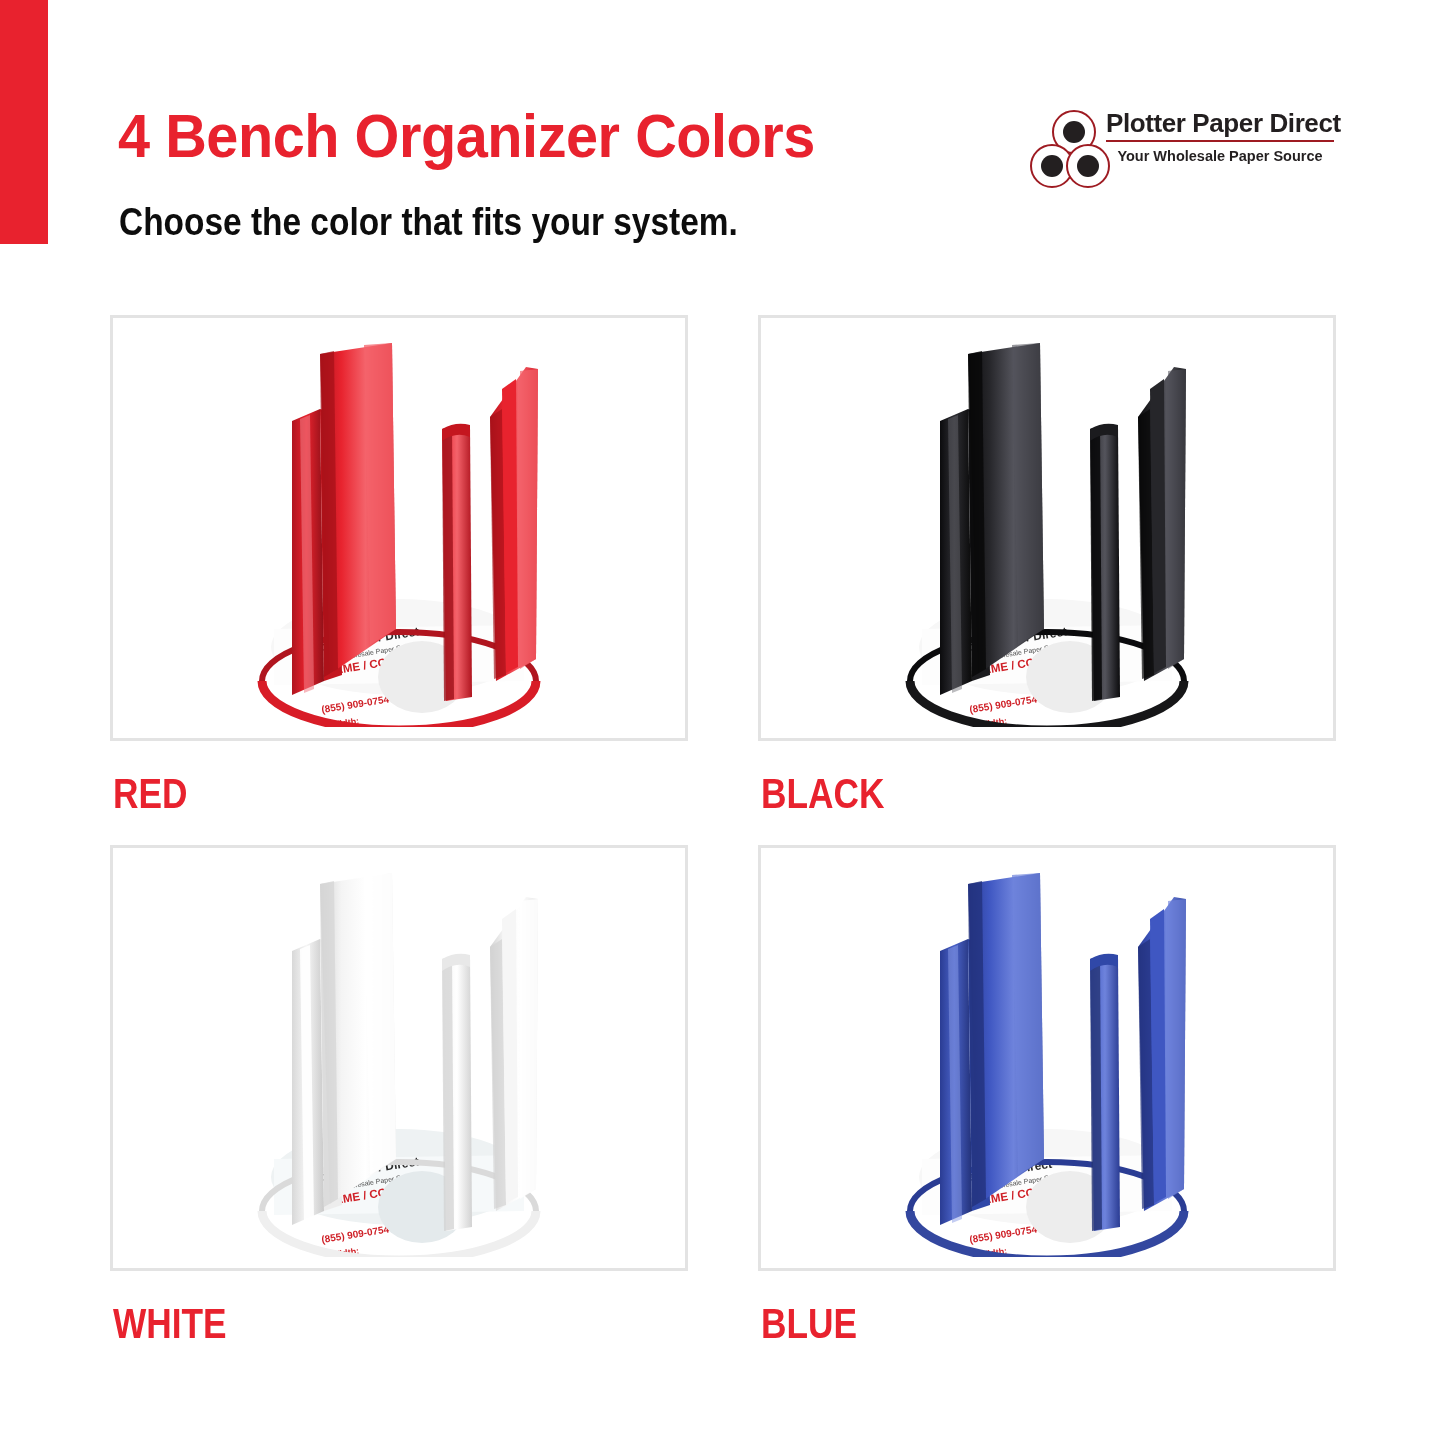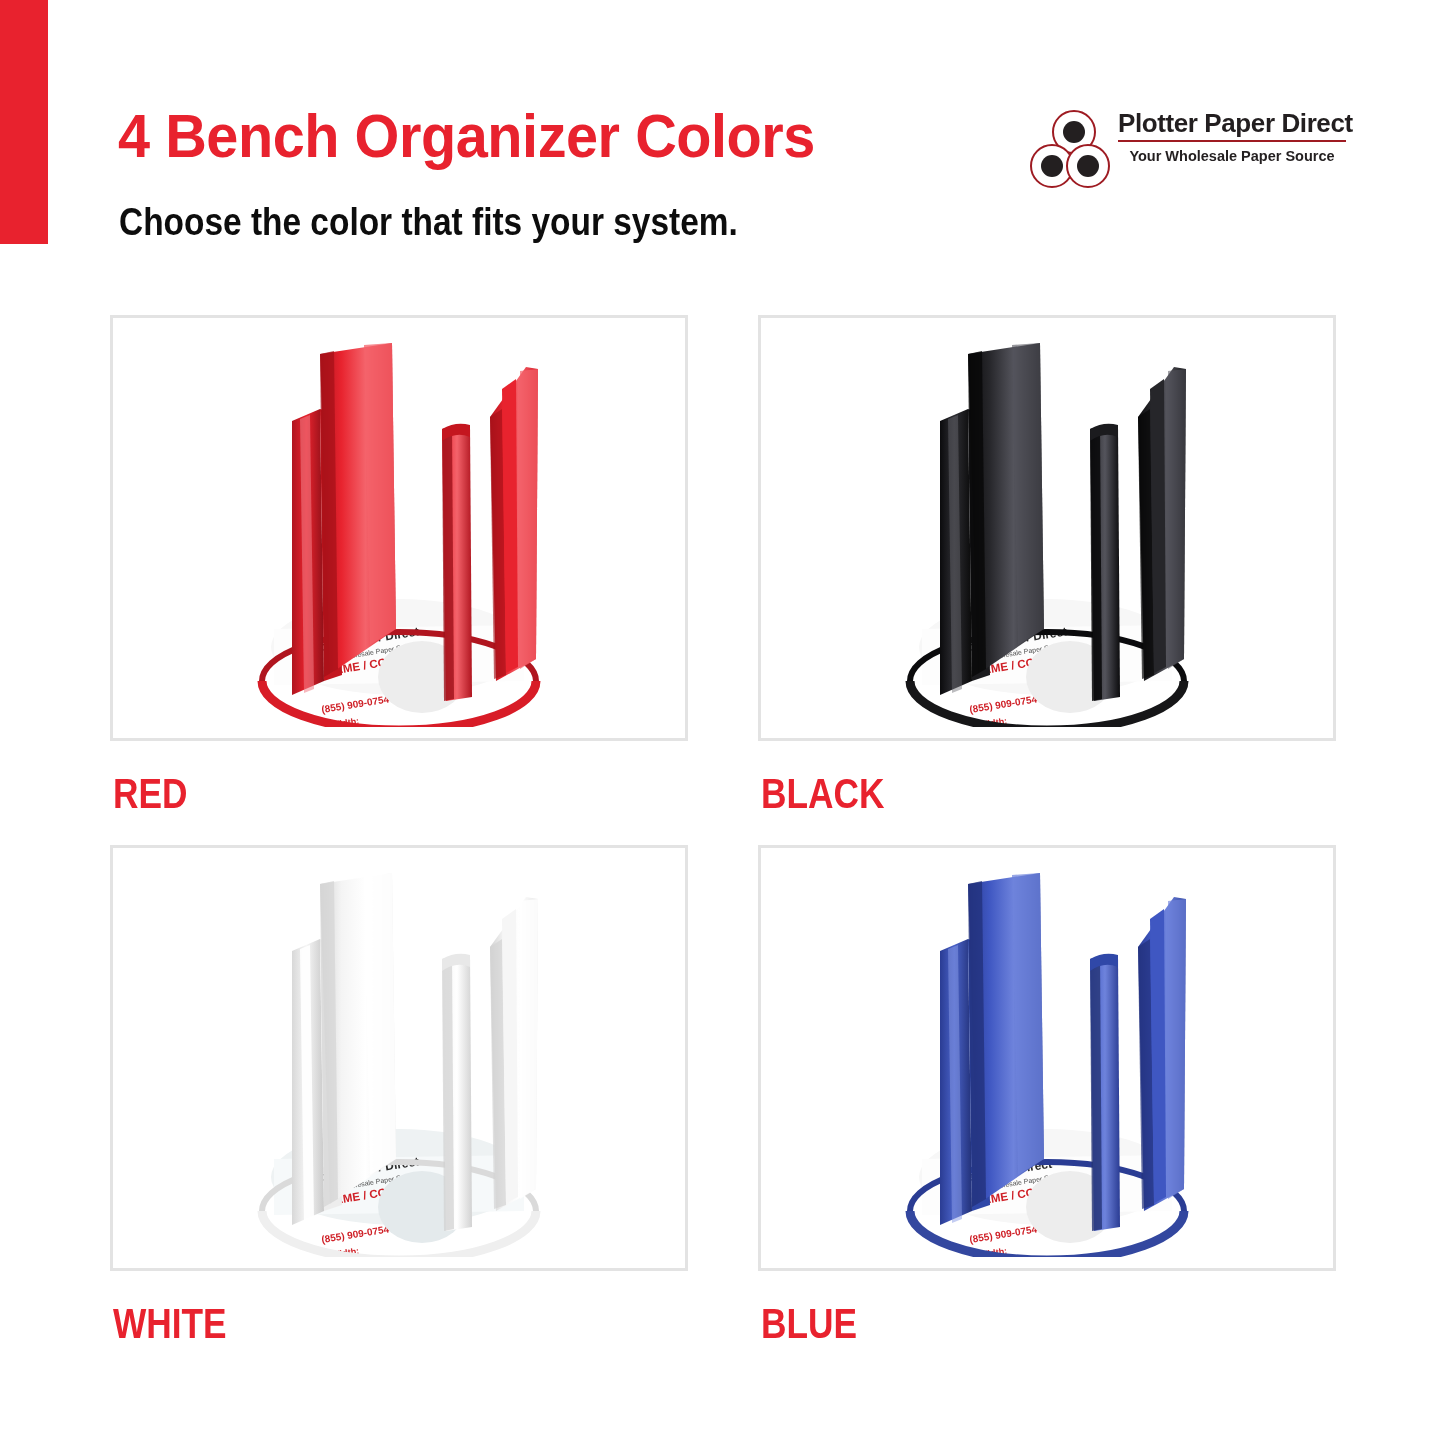--- a/index.html
+++ b/index.html
@@ -62,21 +62,21 @@
     display:block;
     width:56%;height:56%;
     border-radius:50%;
     background:#231f20;
   }
   .roll-top{left:22px;top:0px;width:44px;height:44px;}
   .roll-bl{left:0px;top:34px;width:44px;height:44px;}
   .roll-br{left:36px;top:34px;width:44px;height:44px;}
 
   .logo-text{
-    position:absolute;left:88px;top:0px;width:232px;
+    position:absolute;left:76px;top:0px;width:232px;
   }
   .logo-name{
     font-size:26px;font-weight:bold;color:#231f20;
     letter-spacing:-0.4px;white-space:nowrap;
     line-height:30px;
   }
   .logo-rule{
     height:2px;background:#9E1B22;width:228px;margin-top:2px;
   }
   .logo-tag{

